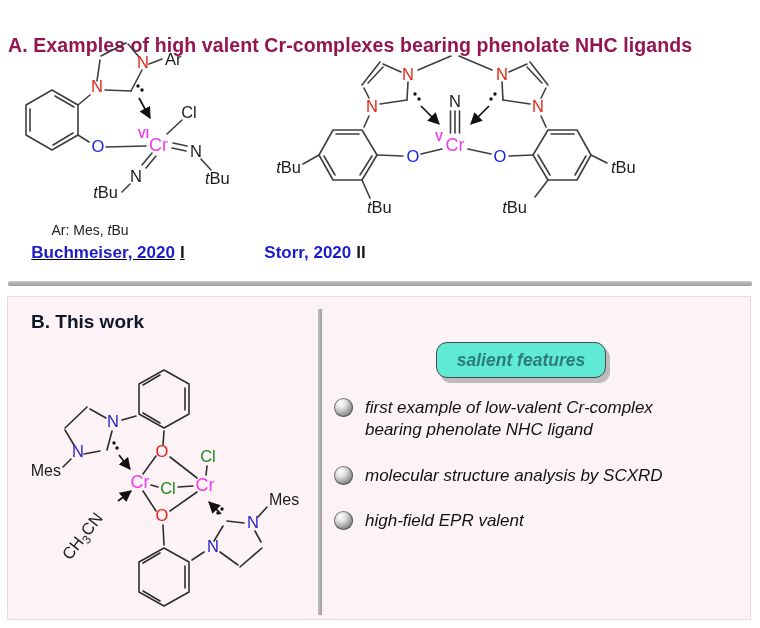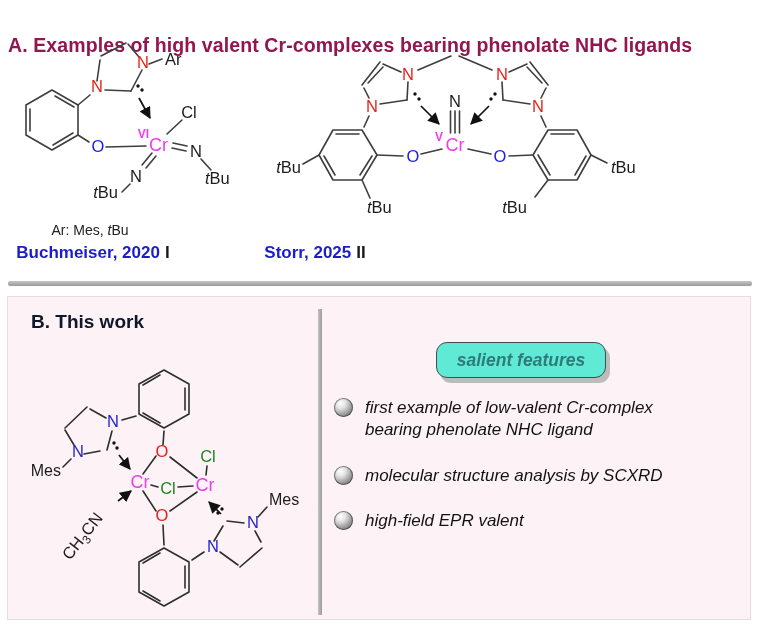--- a/index.html
+++ b/index.html
@@ -29,21 +29,21 @@
   .mag{fill:#ee3cee;}  
   .blk{fill:#1c1c1c;}
   .bN{fill:#2424cc;}   
   .bO{fill:#e8201a;}   
   .bCl{fill:#1e871e;}  
   .it{font-style:italic;}
   .capAr{left:35px;top:222px;width:110px;text-align:center;font-size:14px;color:#222;}
   .capRef{font-size:17px;font-weight:bold;text-align:center;}
   .refBlue{color:#1c1ccd;}
   .refNum{color:#1a1a1a;margin-left:5px;}
-  #capBuch{left:13px;top:243px;width:160px;}
+  #capBuch{left:28px;top:243px;width:160px;text-decoration:underline;}
   #capStorr{left:235px;top:243px;width:160px;}
   #hDivider{
     left:8px;top:281px;width:744px;height:5px;border-radius:2px;
     background:linear-gradient(#c6c6c6,#9a9a9a);
   }
   #panelB{
     left:7px;top:296px;width:744px;height:324px;
     background:#fdf2f5;border:1px solid #eed9e1;box-sizing:border-box;
   }
   #titleB{
@@ -198,21 +198,21 @@
   <text class="at aO" text-anchor="middle" x="158" y="122">O</text>
   <text class="at aO" text-anchor="middle" x="245" y="122">O</text>
   <text class="at blk" text-anchor="end" x="46" y="133"><tspan class="it">t</tspan><tspan>Bu</tspan></text>
   <text class="at blk" text-anchor="start" x="112" y="173"><tspan class="it">t</tspan><tspan>Bu</tspan></text>
   <text class="at blk" text-anchor="start" x="356" y="133"><tspan class="it">t</tspan><tspan>Bu</tspan></text>
   <text class="at blk" text-anchor="end" x="272" y="173"><tspan class="it">t</tspan><tspan>Bu</tspan></text>
 </svg>
 
 <div class="abs capAr"><span>Ar: Mes, </span><span class="it">t</span><span>Bu</span></div>
 <div id="capBuch" class="abs capRef"><span class="refBlue">Buchmeiser, 2020</span><span class="refNum">I</span></div>
-<div id="capStorr" class="abs capRef"><span class="refBlue">Storr, 2025</span><span class="refNum">II</span></div>
+<div id="capStorr" class="abs capRef"><span class="refBlue">Storr, 2020</span><span class="refNum">II</span></div>
 
 <div id="hDivider" class="abs"></div>
 
 <div id="panelB" class="abs">
   <div id="titleB">B. This work</div>
   <div id="vDivider"></div>
 
   <svg class="struct" style="left:4px;top:58px" width="310" height="266" viewBox="0 0 310 266">
     <defs>
       <marker id="ah3" viewBox="0 0 10 10" refX="9" refY="5" markerWidth="7" markerHeight="7" orient="auto-start-reverse">

